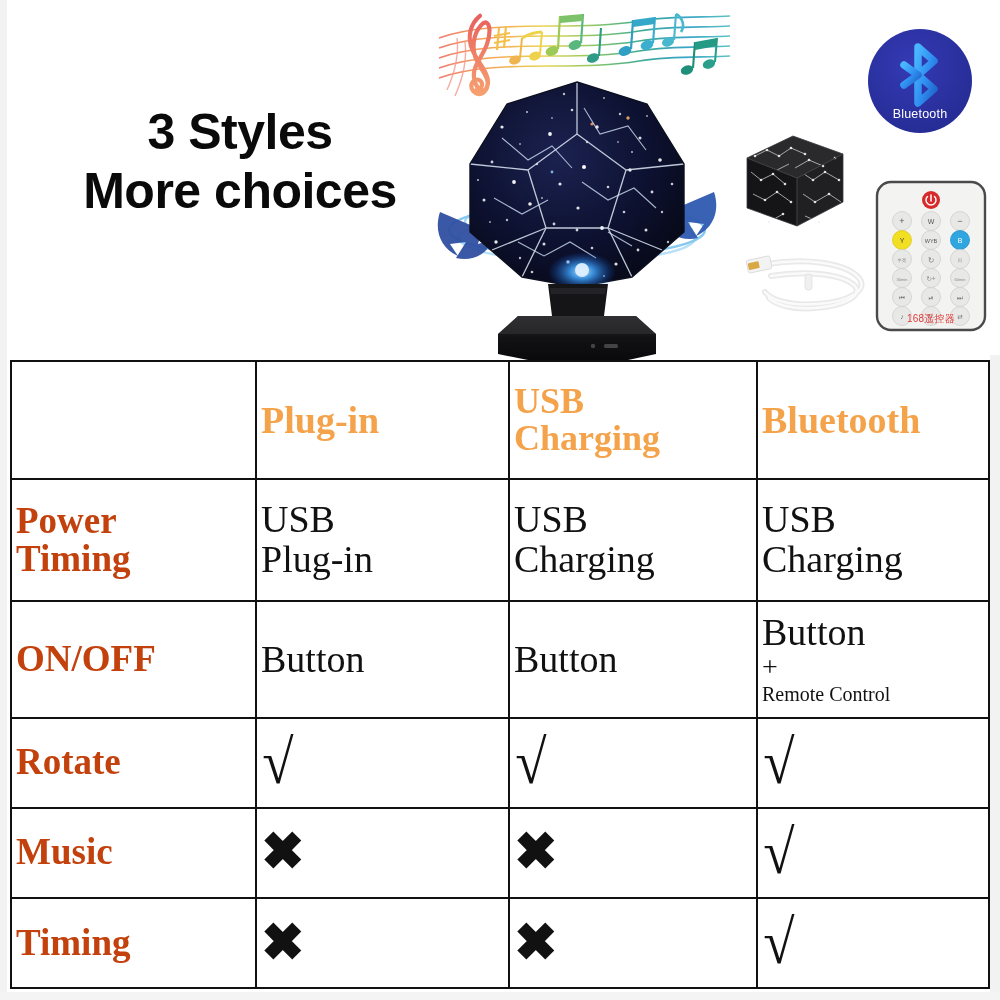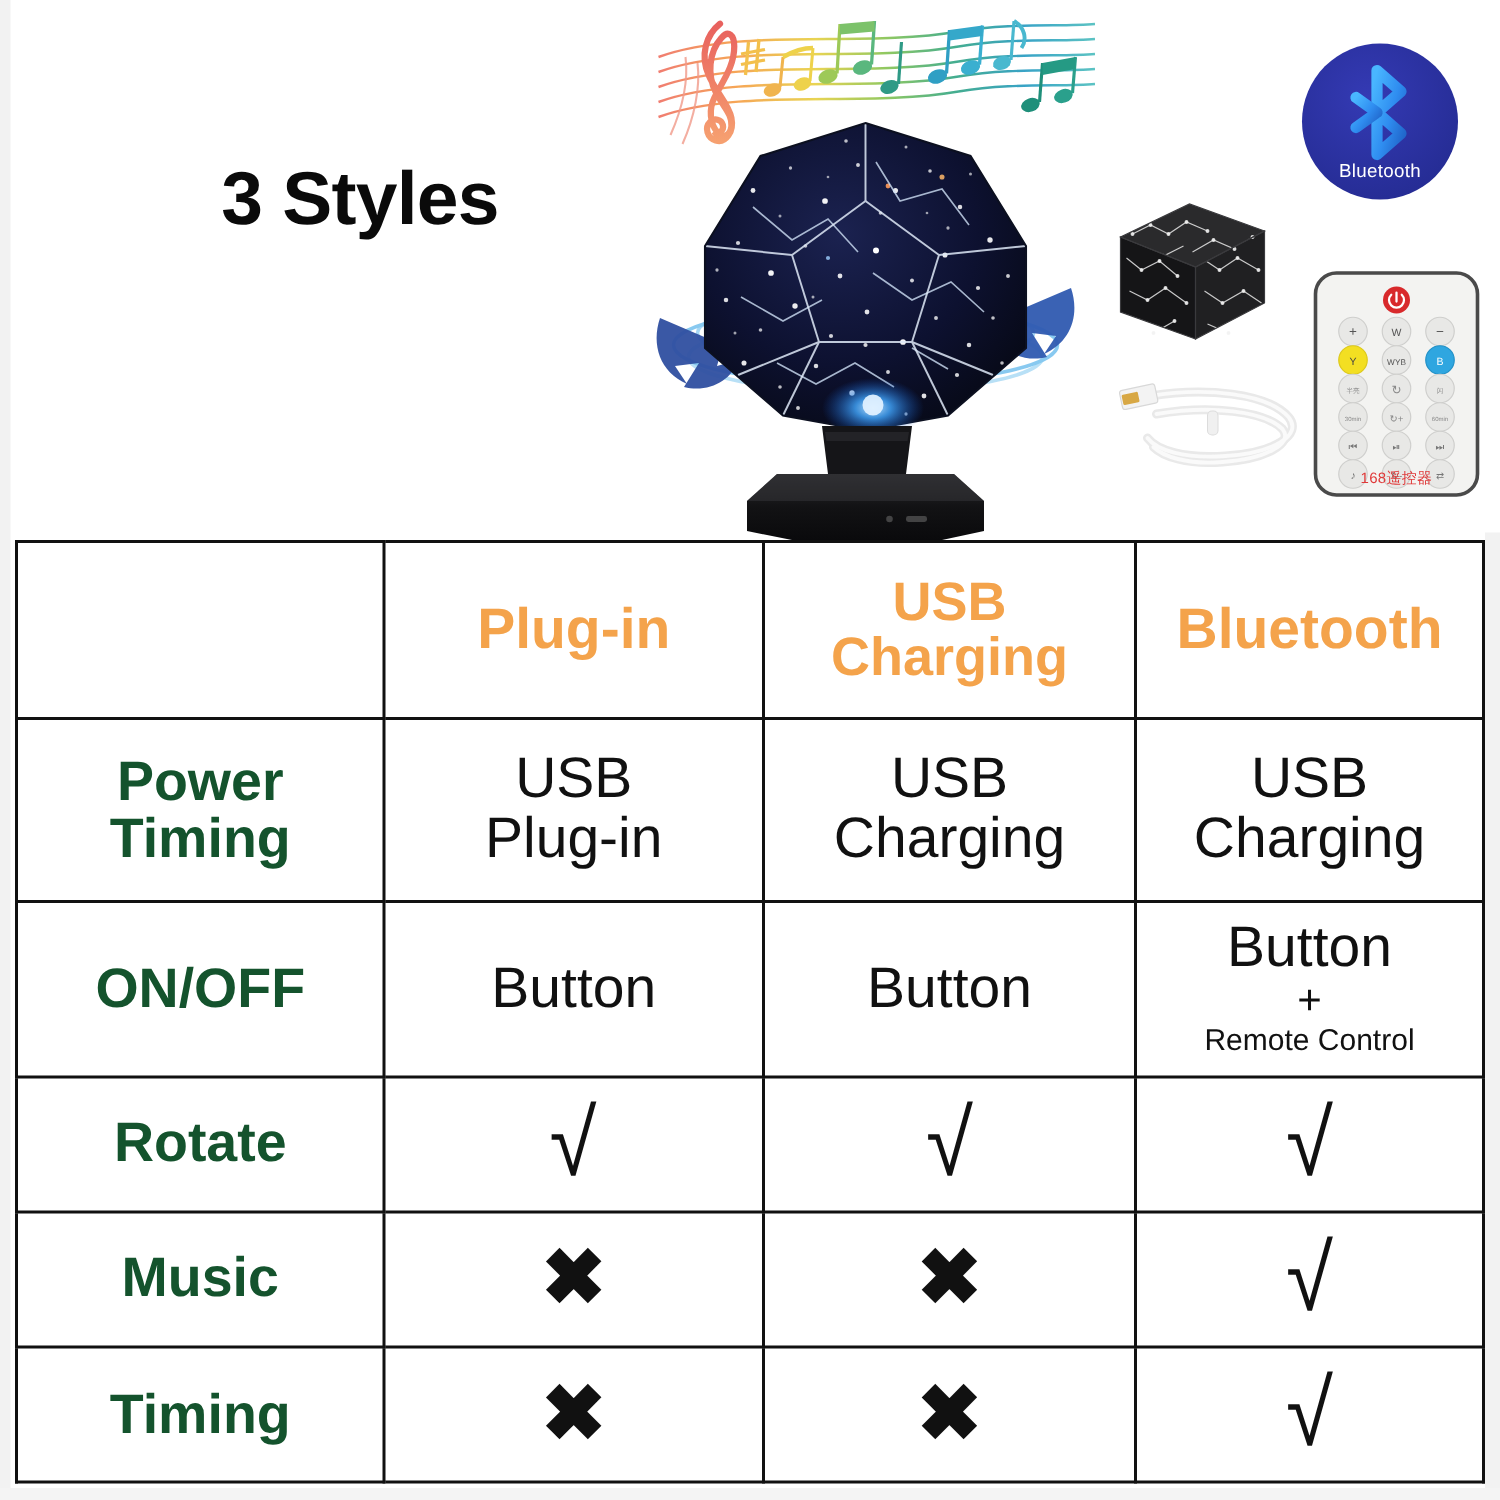--- a/index.html
+++ b/index.html
@@ -147,45 +147,45 @@
     height: 629px;
   }
   table.compare {
     border-collapse: collapse;
     width: 978px;
     height: 629px;
     table-layout: fixed;
   }
   table.compare td {
     border: 2px solid #111111;
-    text-align: center;
     vertical-align: middle;
     padding: 2px 4px;
     color: #111111;
+    font-family: Liberation Serif, serif;
   }
   
   col.c1 { width: 245px; }
   col.c2 { width: 253px; }
   col.c3 { width: 248px; }
   col.c4 { width: 232px; }
 
   tr.r-head { height: 105px; }
   tr.r-power { height: 108px; }
   tr.r-onoff { height: 104px; }
   tr.r-feat  { height: 80px; }
 
   .th-accent {
     color: #f4a34b;
     font-weight: bold;
     font-size: 38px;
     line-height: 1.0;
   }
   .th-accent.two-line { font-size: 36px; line-height: 1.02; }
   .rowlabel {
-    color: #14532d;
+    color: #c2410c;
     font-weight: bold;
     font-size: 37px;
     line-height: 1.05;
   }
   .rowlabel.two-line { line-height: 1.02; }
   .cellval {
     color: #111111;
     font-size: 38px;
     font-weight: normal;
     line-height: 1.04;
@@ -223,20 +223,21 @@
 <div id="page">
 
   <div class="edge-left"></div>
   <div class="edge-right"></div>
   <div class="edge-bottom"></div>
 
   <div class="hero">
 
     <div class="headline">
       <span class="l1">3 Styles</span>
+      <span class="l2">More choices</span>
     </div>
 
     <svg class="music-staff" viewBox="0 0 310 115">
       <defs>
         <linearGradient id="staffgrad" x1="0" y1="0" x2="1" y2="0">
           <stop offset="0" stop-color="#f0776a"></stop>
           <stop offset="0.18" stop-color="#f6a24e"></stop>
           <stop offset="0.36" stop-color="#e8d24a"></stop>
           <stop offset="0.52" stop-color="#8cc659"></stop>
           <stop offset="0.68" stop-color="#3aa98a"></stop>

